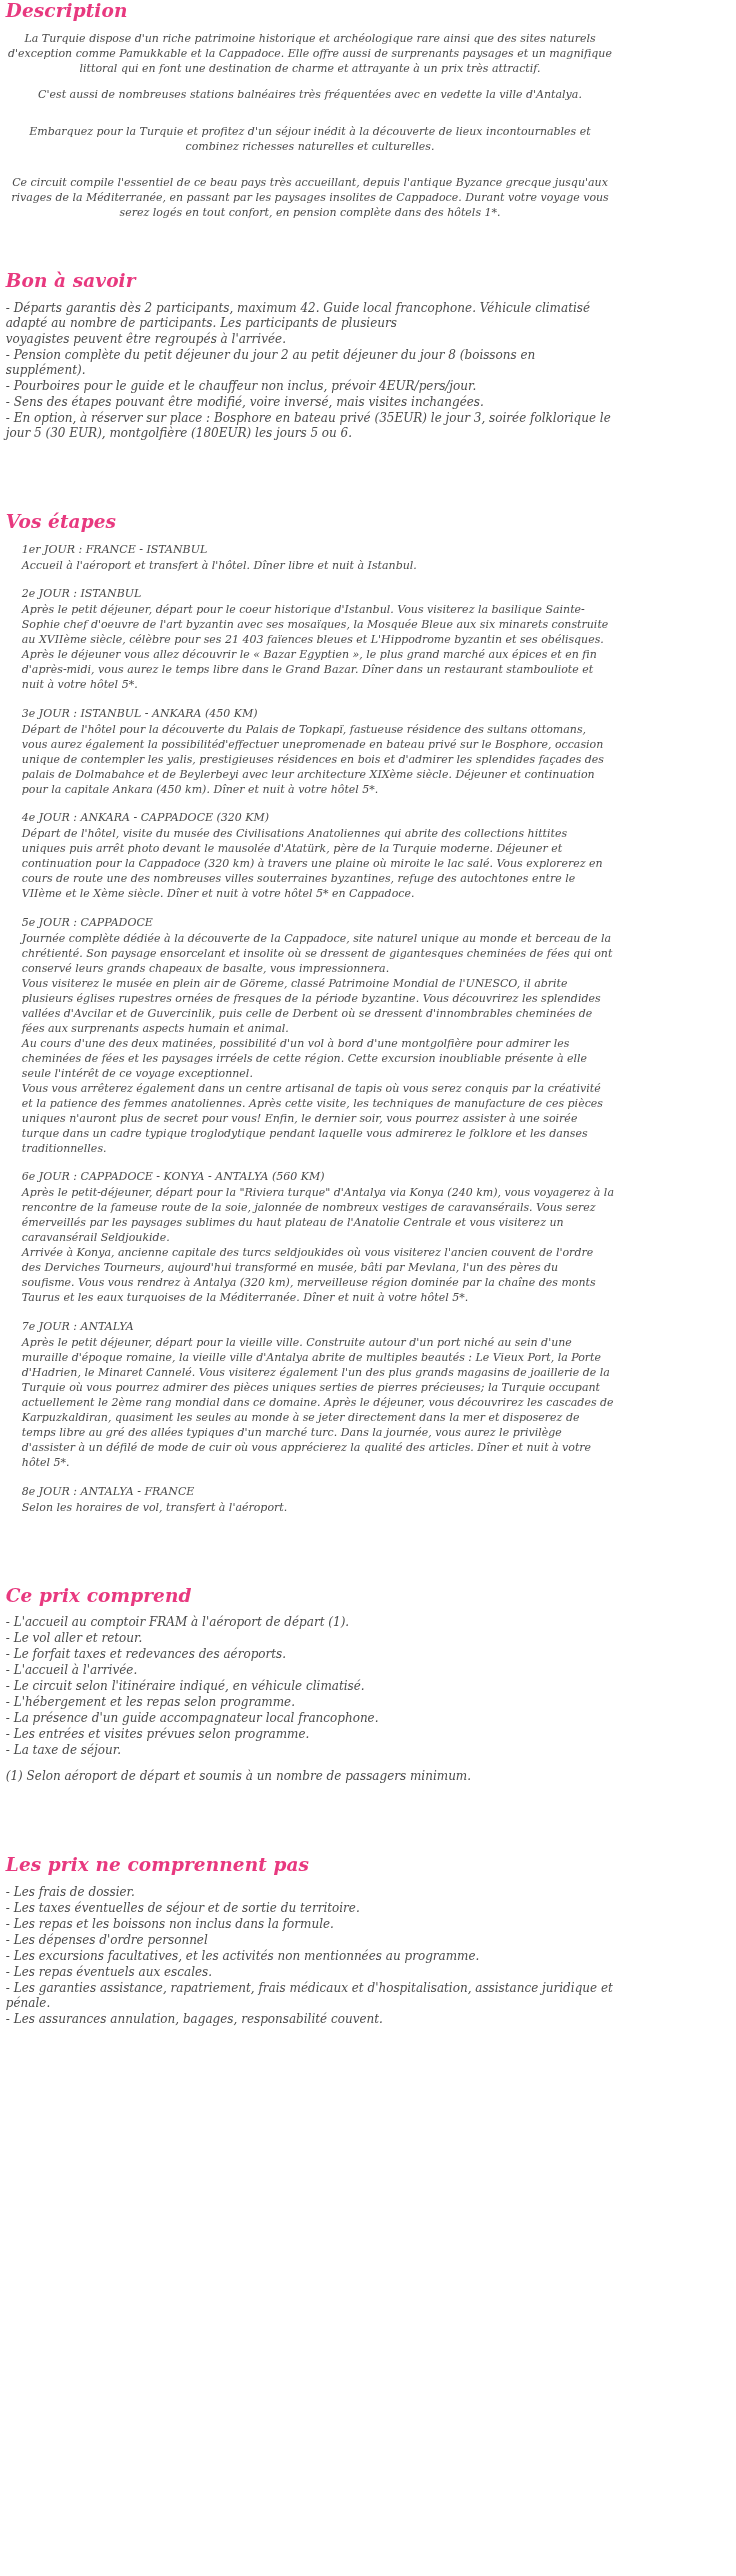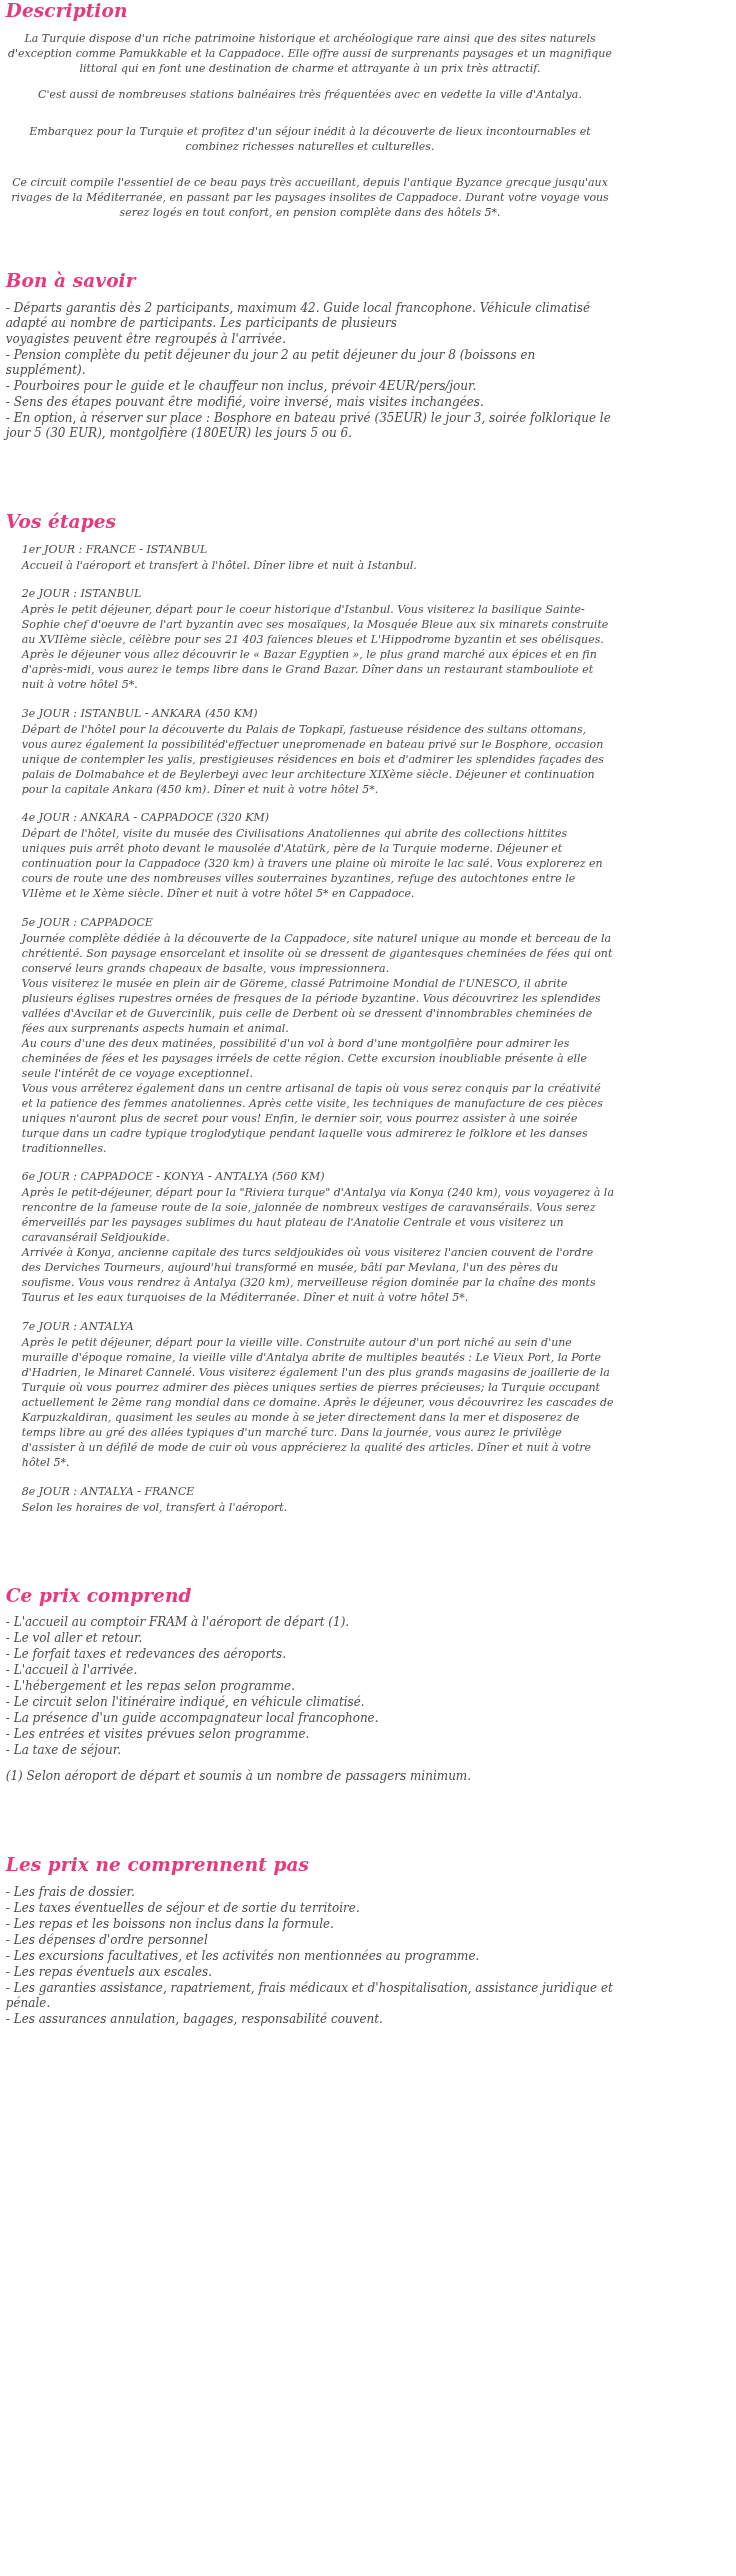--- a/index.html
+++ b/index.html
@@ -66,21 +66,21 @@
 
 <div class="page">
 
   <div class="block">
     <h2 class="section-title">Description</h2>
     <p class="para">La Turquie dispose d'un riche patrimoine historique et archéologique rare ainsi que des sites naturels d'exception comme Pamukkable et la Cappadoce. Elle offre aussi de surprenants paysages et un magnifique littoral qui en font une destination de charme et attrayante à un prix très attractif.</p>
     <p class="para">C'est aussi de nombreuses stations balnéaires très fréquentées avec en vedette la ville d'Antalya.</p>
     <div class="spacer-sm"></div>
     <p class="para">Embarquez pour la Turquie et profitez d'un séjour inédit à la découverte de lieux incontournables et combinez richesses naturelles et culturelles.</p>
     <div class="spacer-sm"></div>
-    <p class="para">Ce circuit compile l'essentiel de ce beau pays très accueillant, depuis l'antique Byzance grecque jusqu'aux rivages de la Méditerranée, en passant par les paysages insolites de Cappadoce. Durant votre voyage vous serez logés en tout confort, en pension complète dans des hôtels 5*.</p>
+    <p class="para">Ce circuit compile l'essentiel de ce beau pays très accueillant, depuis l'antique Byzance grecque jusqu'aux rivages de la Méditerranée, en passant par les paysages insolites de Cappadoce. Durant votre voyage vous serez logés en tout confort, en pension complète dans des hôtels 1*.</p>
   </div>
 
   <div class="spacer-md"></div>
 
   <div class="block list">
     <h2 class="section-title">Bon à savoir</h2>
     <p>- Départs garantis dès 2 participants, maximum 42. Guide local francophone. Véhicule climatisé adapté au nombre de participants. Les participants de plusieurs</p>
     <p>voyagistes peuvent être regroupés à l'arrivée.</p>
     <p>- Pension complète du petit déjeuner du jour 2 au petit déjeuner du jour 8 (boissons en supplément).</p>
     <p>- Pourboires pour le guide et le chauffeur non inclus, prévoir 4EUR/pers/jour.</p>
@@ -132,22 +132,22 @@
   </div>
 
   <div class="spacer-lg"></div>
 
   <div class="block list">
     <h2 class="section-title">Ce prix comprend</h2>
     <p>- L'accueil au comptoir FRAM à l'aéroport de départ (1).</p>
     <p>- Le vol aller et retour.</p>
     <p>- Le forfait taxes et redevances des aéroports.</p>
     <p>- L'accueil à l'arrivée.</p>
+    <p>- Le circuit selon l'itinéraire indiqué, en véhicule climatisé.</p>
     <p>- L'hébergement et les repas selon programme.</p>
-    <p>- Le circuit selon l'itinéraire indiqué, en véhicule climatisé.</p>
     <p>- La présence d'un guide accompagnateur local francophone.</p>
     <p>- Les entrées et visites prévues selon programme.</p>
     <p>- La taxe de séjour.</p>
     <div class="spacer-sm"></div>
     <p>(1) Selon aéroport de départ et soumis à un nombre de passagers minimum.</p>
   </div>
 
   <div class="spacer-lg"></div>
 
   <div class="block list">

